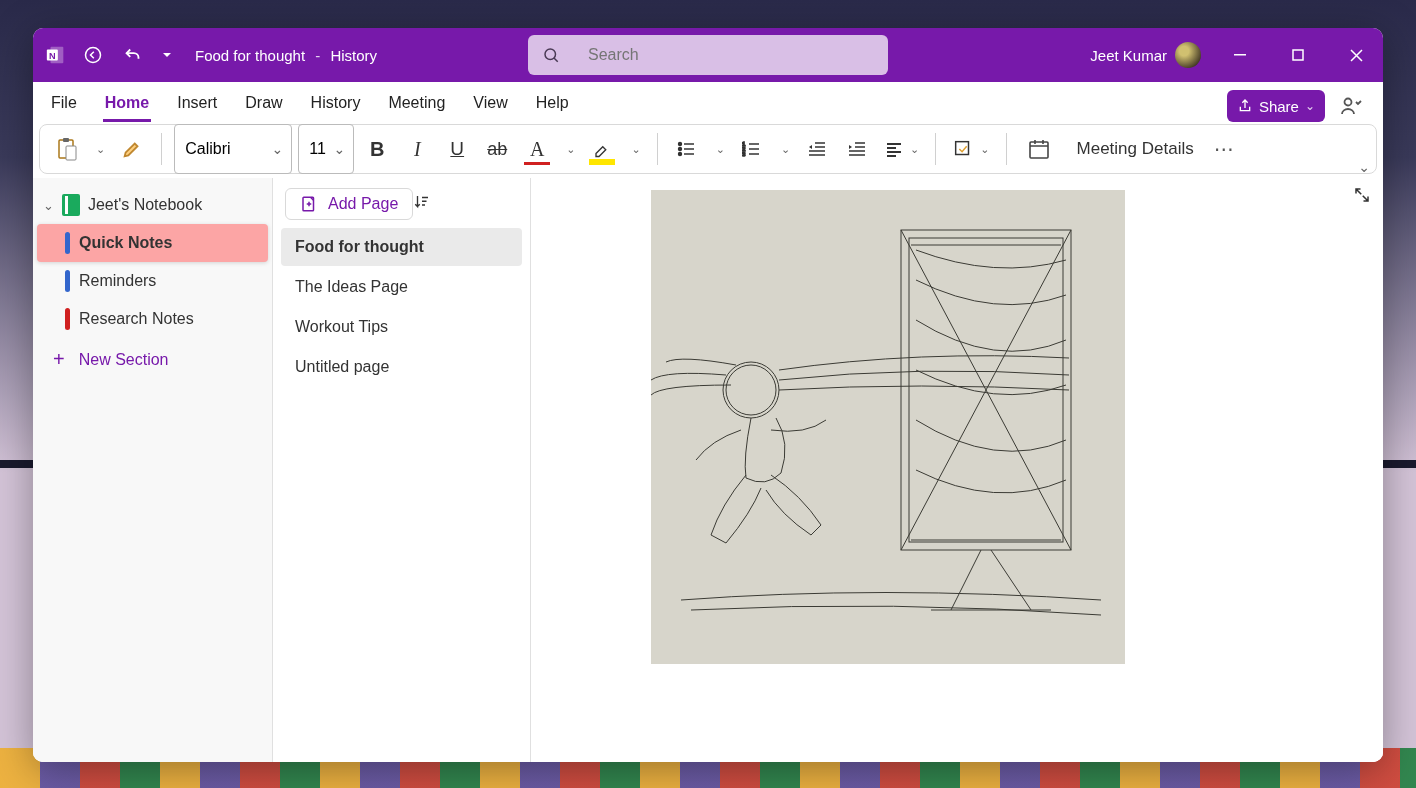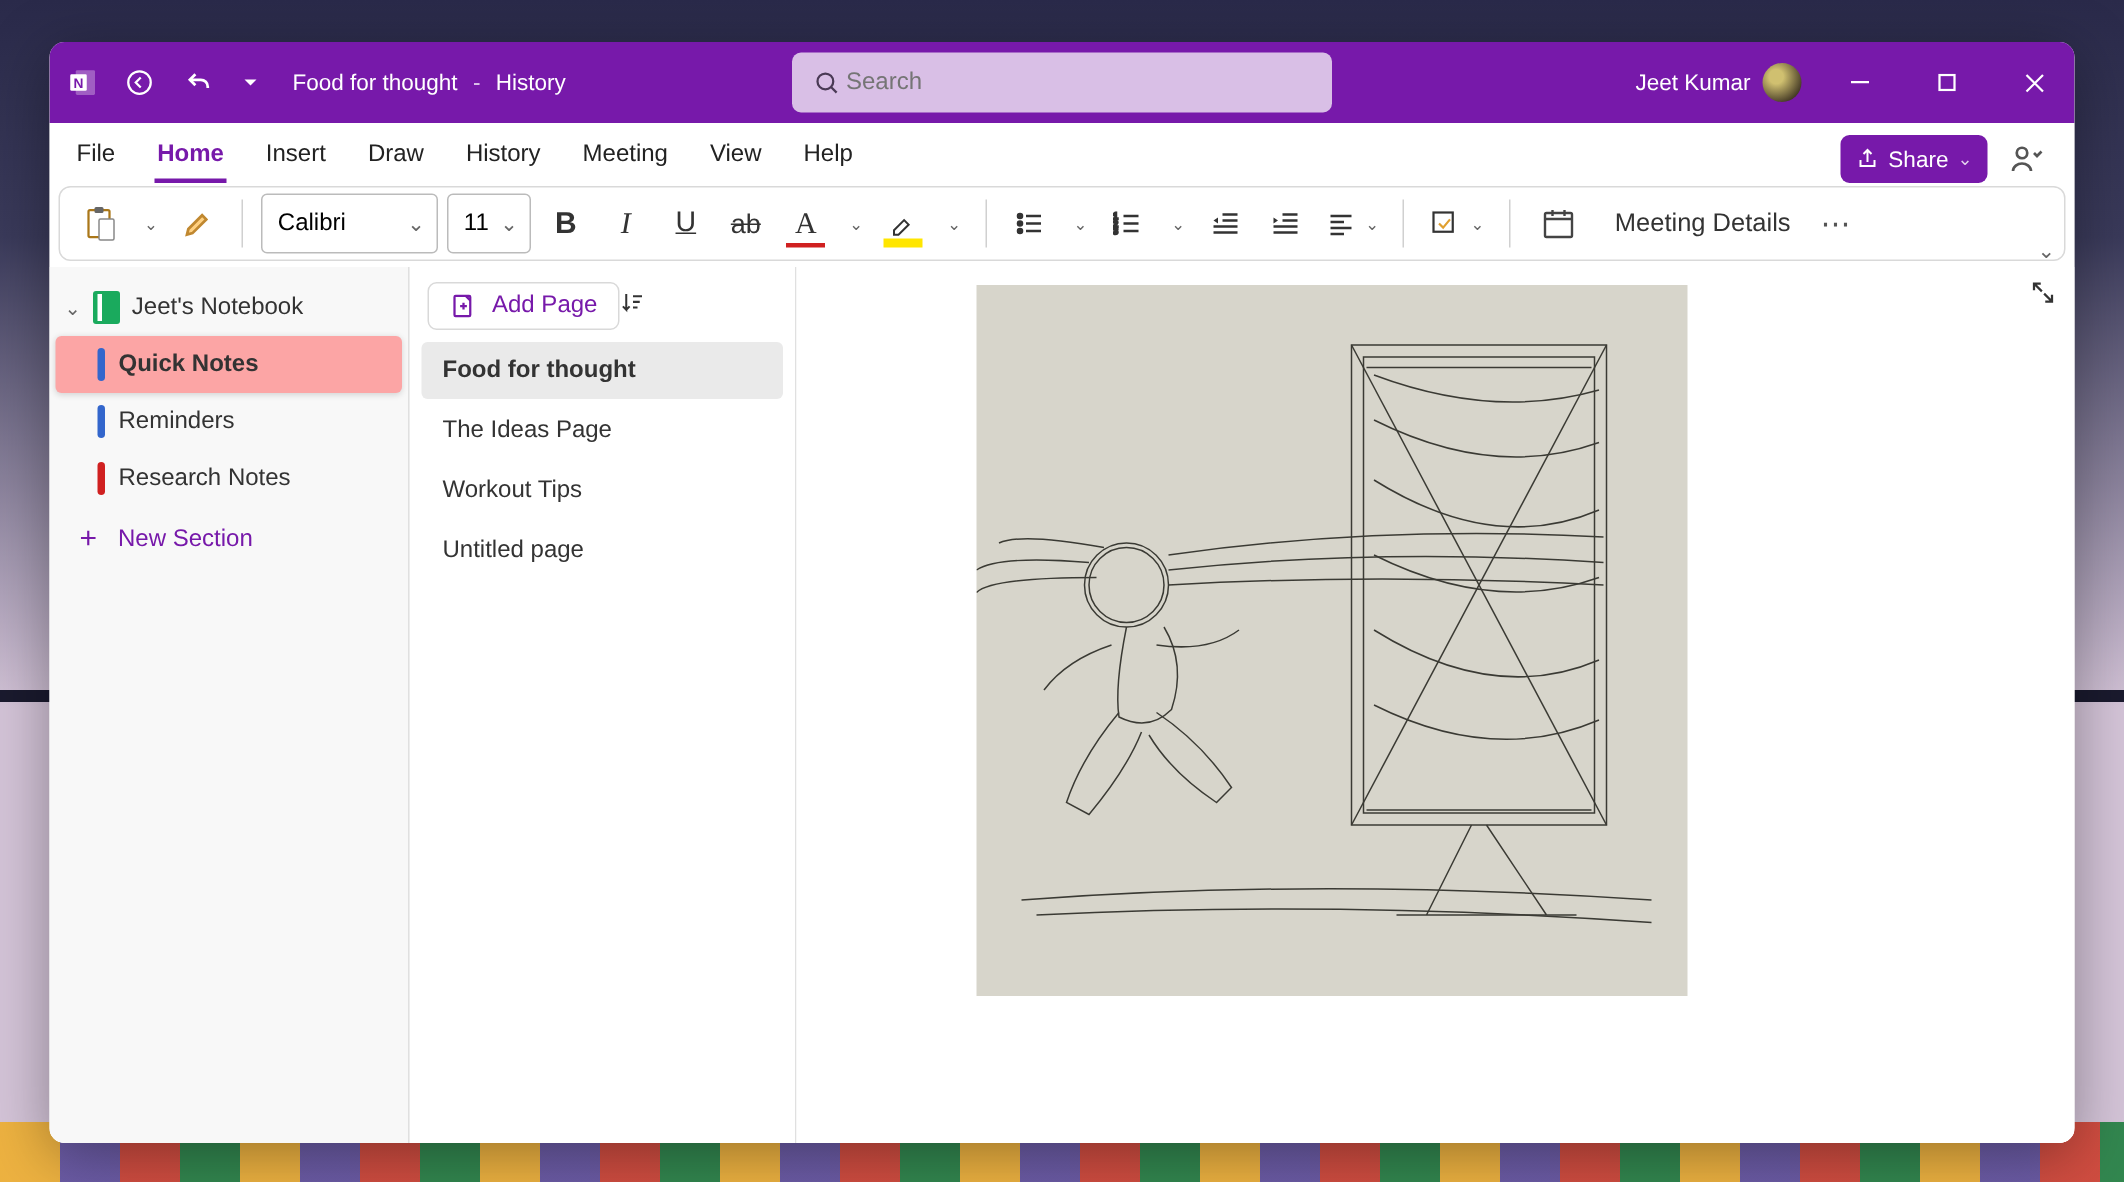--- a/index.html
+++ b/index.html
@@ -24,21 +24,21 @@
     display: flex; align-items: center; color: #fff;
     padding: 0 4px 0 10px; gap: 8px; position: relative;
   }
   .app-icon { width: 26px; height: 26px; display:flex; align-items:center; justify-content:center; }
   .title-btn { width: 32px; height: 32px; display:flex; align-items:center; justify-content:center; border-radius:4px; }
   .doc-title { font-size: 15px; margin-left: 10px; }
   .doc-title .sep { opacity:.8; margin: 0 6px; }
   .searchbox {
     position:absolute; left:50%; transform:translateX(-50%);
     width: 360px; height: 40px; background:#d9bfe6;
-    border-radius: 6px; display:flex; align-items:center; padding:0 14px; gap:4px;
+    border-radius: 6px; display:flex; align-items:center; padding:0 14px; gap:28px;
     color:#3b2a44;
   }
   .searchbox input { background:transparent; border:none; outline:none; font-size:16px; color:#3b2a44; flex:1; }
   .title-right { margin-left:auto; display:flex; align-items:center; gap:12px; }
   .user { display:flex; align-items:center; gap:8px; font-size:15px; padding-right:4px;}
   .avatar { width:26px; height:26px; border-radius:50%; background: radial-gradient(circle at 35% 35%, #d0c070 20%, #3a3020 80%); }
   .win-btn { width:46px; height:40px; display:flex; align-items:center; justify-content:center; }
   
   .ribbon-tabs {
     height:40px; background:#fff; display:flex; align-items:flex-end; padding:0 16px; gap:24px;
@@ -51,21 +51,21 @@
   .share-btn .chev { opacity:.8; font-size:12px;}
   .collab-icon { width:32px; height:32px; display:flex; align-items:center; justify-content:center; color:#555;}
   
   .toolbar-wrap { padding: 2px 6px 4px; background:#fff; }
   .toolbar {
     height:50px; background:#fff; border:1px solid #d9d9d9; border-radius:8px;
     display:flex; align-items:center; padding:0 10px; gap:6px; position:relative;
   }
   .tool { height:36px; min-width:34px; display:flex; align-items:center; justify-content:center; border-radius:4px; color:#333; font-size:16px; gap:4px; padding:0 4px;}
   .divider { width:1px; height:32px; background:#d0d0d0; margin:0 6px;}
-  .font-select { height:40px; border:1px solid #bbb; border-radius:4px; padding:0 26px 0 10px; font-size:16px; display:flex; align-items:center; position:relative; min-width:118px;}
+  .font-select { height:50px; border:1px solid #bbb; border-radius:4px; padding:0 26px 0 10px; font-size:16px; display:flex; align-items:center; position:relative; min-width:118px;}
   .font-select.small{ min-width:56px;}
   .font-select::after{content:'⌄'; position:absolute; right:8px; color:#666; font-size:14px;}
   .drop::after{content:'⌄'; color:#666; font-size:11px; margin-left:2px;}
   .strike{ text-decoration:line-through;}
   .color-a { position:relative; font-family:serif;}
   .color-a .bar{ position:absolute; bottom:2px; left:4px; right:4px; height:3px; background:#d02020;}
   .highlight { position:relative;}
   .highlight .bar{position:absolute; bottom:2px; left:4px; right:4px; height:6px; background:#ffe600;}
   .toolbar .right-collapse{ position:absolute; right:6px; bottom:-2px; color:#666; font-size:14px;}
   

